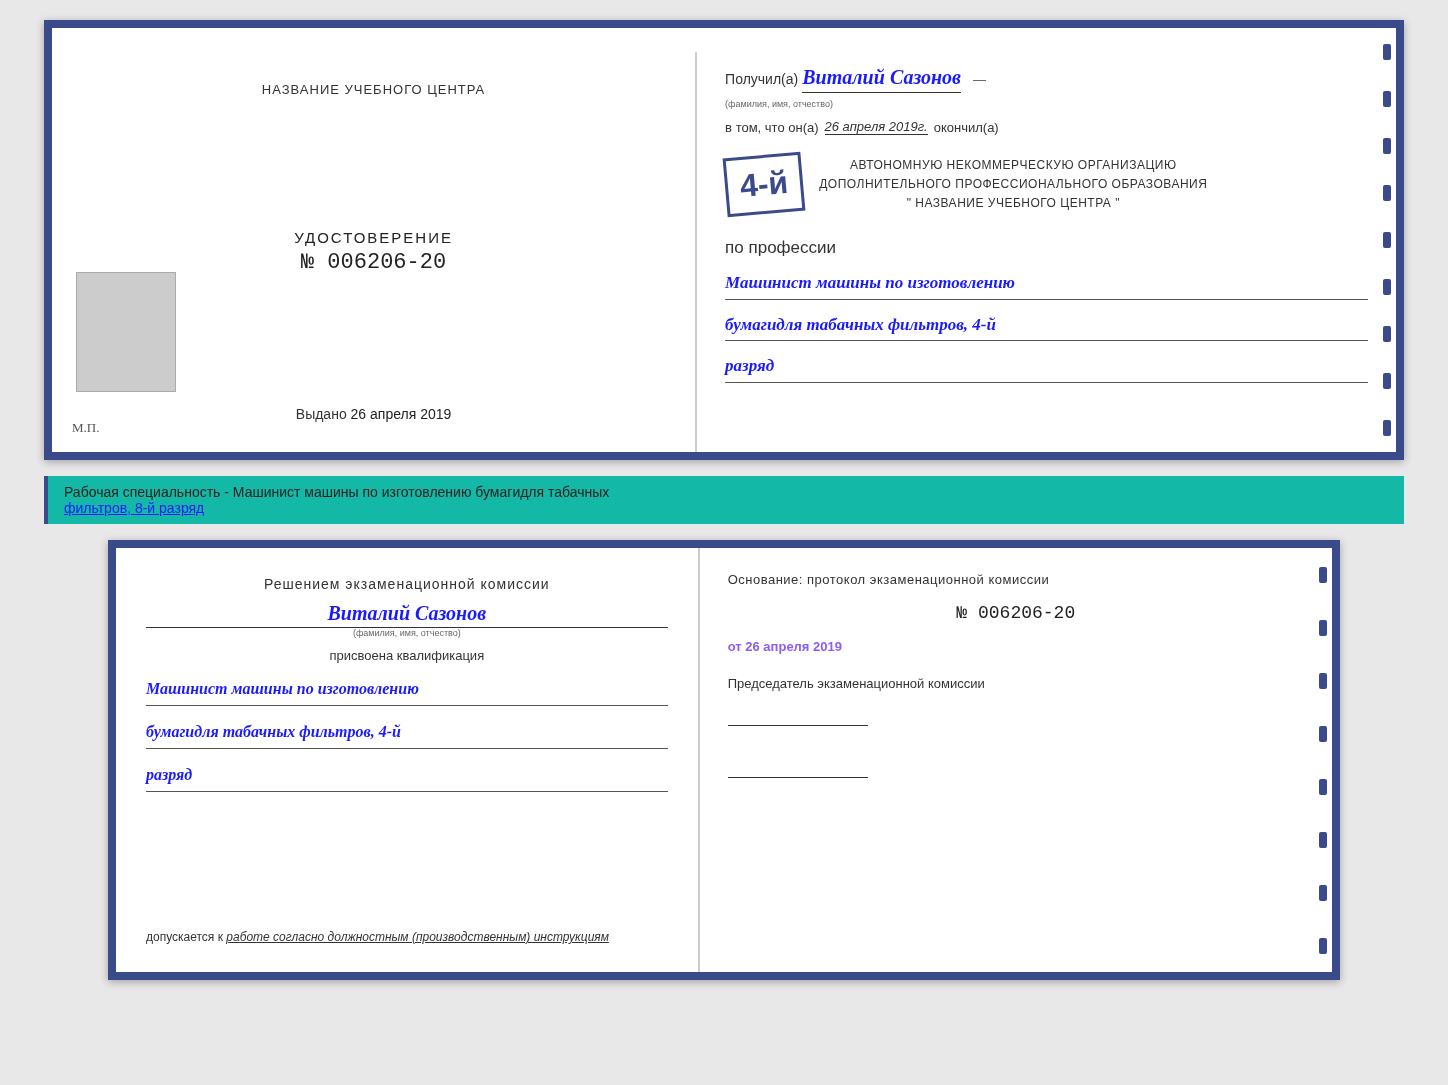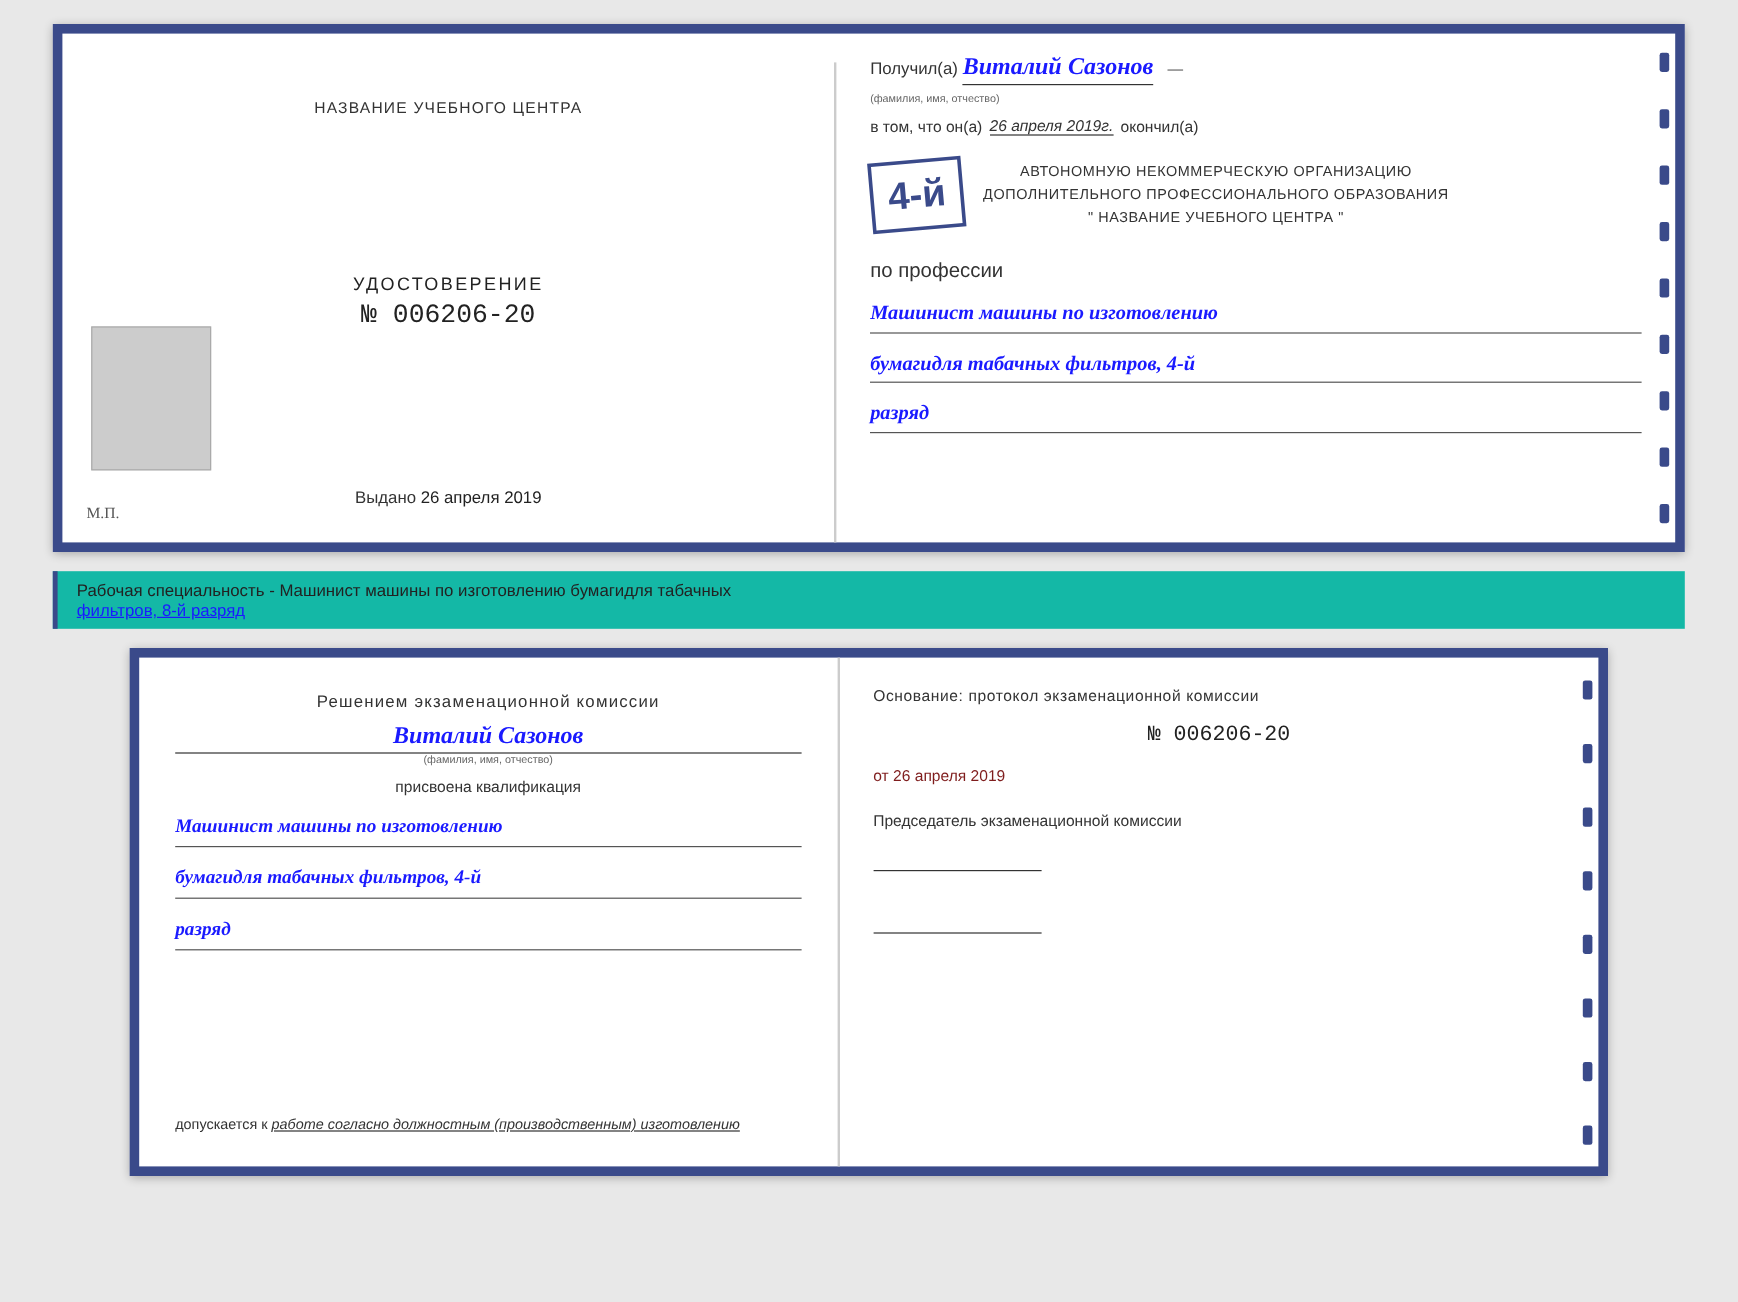--- a/index.html
+++ b/index.html
@@ -33,21 +33,21 @@
       flex-direction: column;
       align-items: center;
       justify-content: space-between;
       padding: 30px 30px 30px 30px;
       position: relative;
       margin-top: 24px;
     }
 
     .cert-top-right {
       width: 52%;
-      padding: 16px 28px;
+      padding: 38px 28px;
       display: flex;
       flex-direction: column;
       gap: 10px;
       position: relative;
     }
 
     .org-name-label {
       font-size: 13px;
       letter-spacing: 1px;
       text-align: center;
@@ -298,21 +298,22 @@
     .protocol-number {
       font-size: 18px;
       font-family: 'Courier New', monospace;
       text-align: center;
       color: #222;
       margin: 4px 0;
     }
     .ot-date {
       font-size: 13px;
       font-family: Arial, sans-serif;
-      color: #7f1d1d;
+      color: #8b5cf6;
+      font-weight: bold;
     }
     .podpis-block {
       margin-top: 8px;
     }
     .podpis-title {
       font-size: 13px;
       font-family: Arial, sans-serif;
       color: #333;
       line-height: 1.5;
     }
@@ -428,21 +429,21 @@
     </div>
 
     <div class="prisvоena-text">присвоена квалификация</div>
 
     <span class="qualification-text">Машинист машины по изготовлению</span>
     <span class="qualification-text">бумагидля табачных фильтров, 4-й</span>
     <span class="qualification-text">разряд</span>
 
     <div class="dopuskaetsya">
       <span>допускается к</span>
-      <span class="dopusk-work">работе согласно должностным (производственным) изготовлению</span>
+      <span class="dopusk-work">работе согласно должностным (производственным) инструкциям</span>
     </div>
   </div>
 
   <div class="cert-bottom-right">
     <div class="osnovanie-text">Основание: протокол экзаменационной  комиссии</div>
 
     <div class="protocol-number">№ 006206-20</div>
 
     <div class="ot-date">
       <span>от</span>

